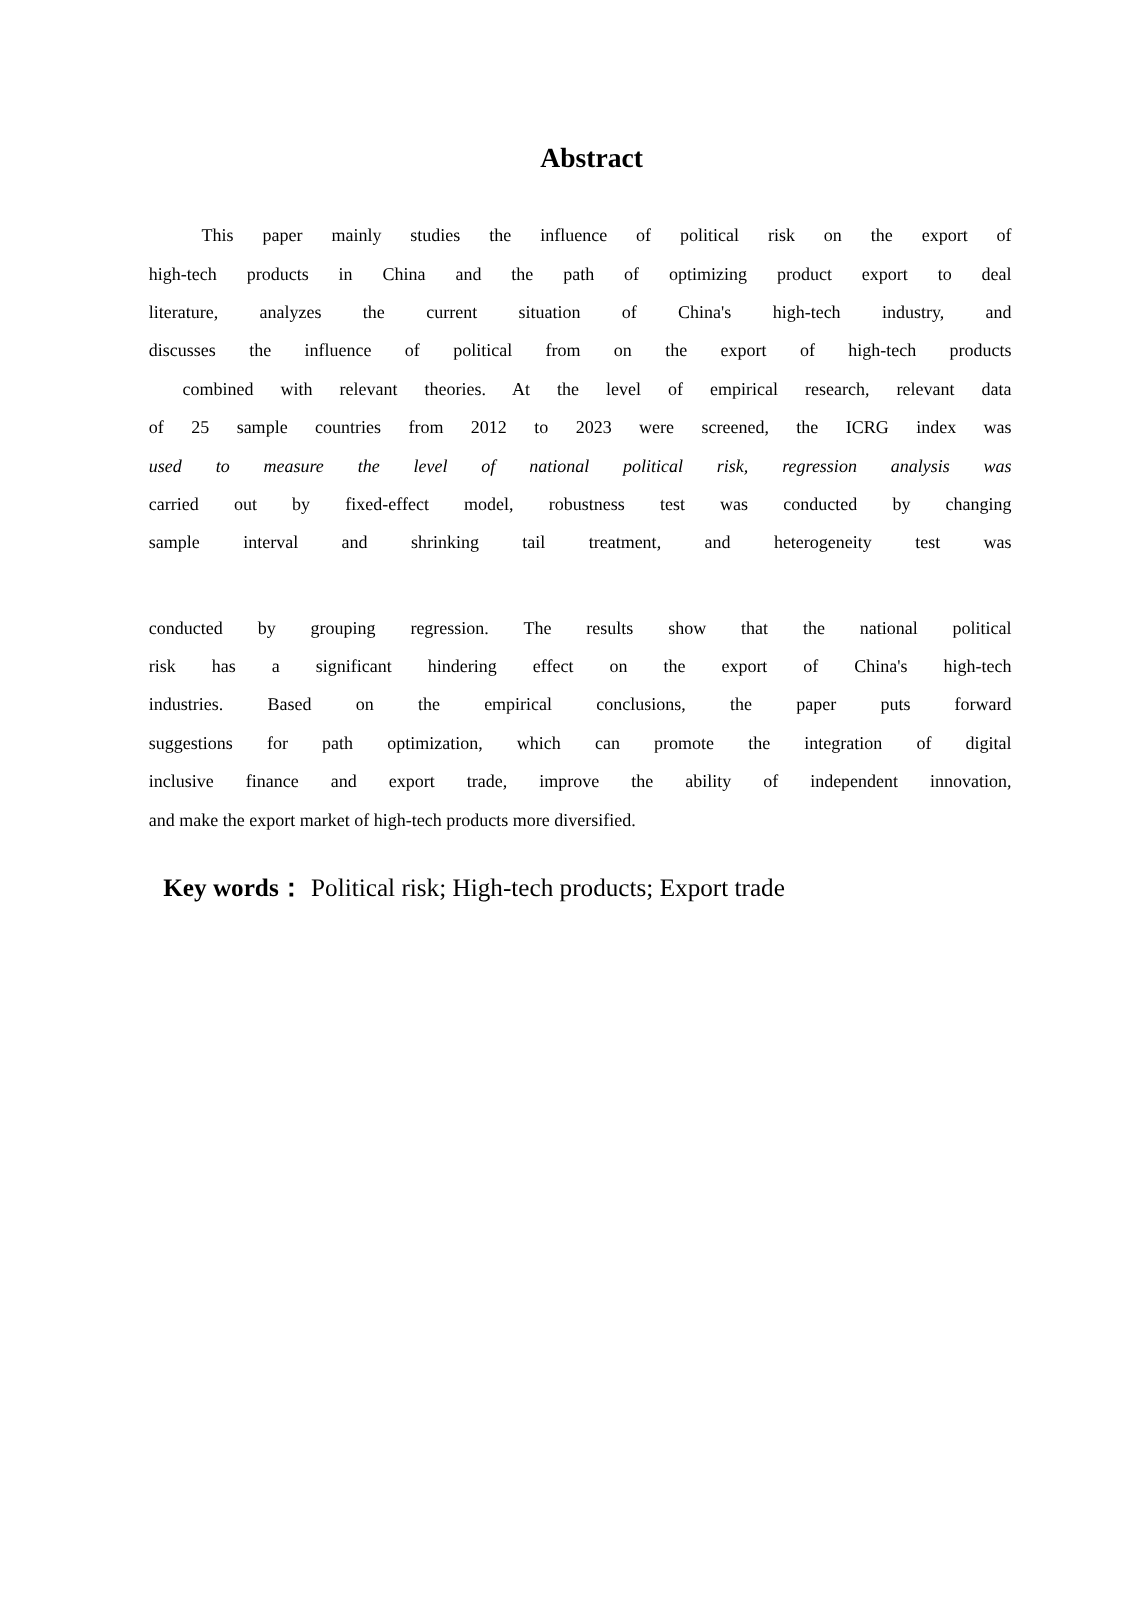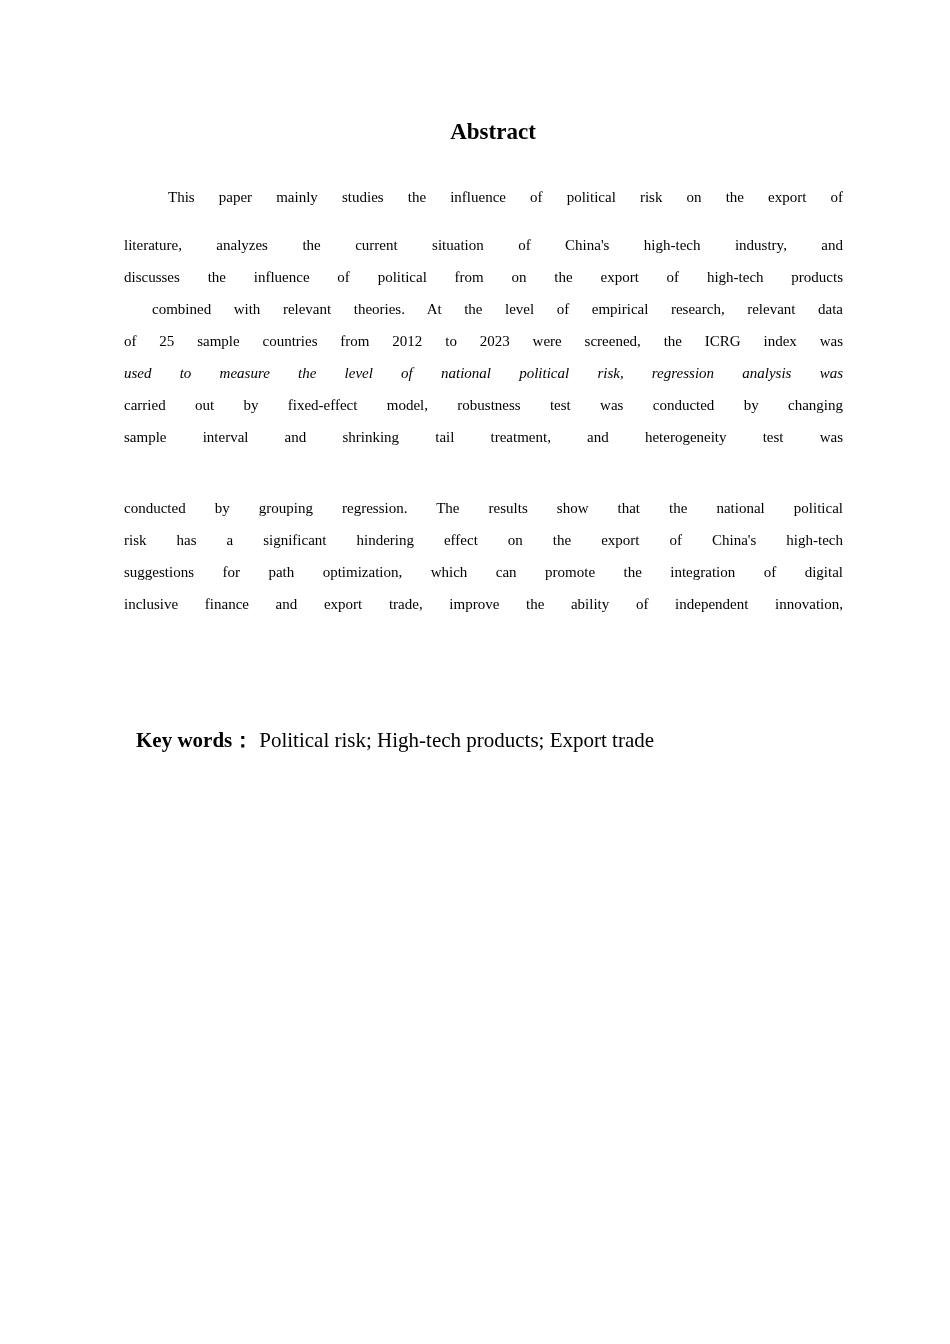--- a/index.html
+++ b/index.html
@@ -73,29 +73,32 @@
     }
   </style>
 </head>
 <body>
 
 <div class="page">
   <div class="title">Abstract</div>
 
   <div class="body-text">
     <div class="line first" style="white-space: normal;">This paper mainly studies the influence of political risk on the export of</div>
-    <div class="line" style="white-space: normal; margin-top: 16px;">literature, analyzes the current situation of China's high-tech industry, and</div>
+    <div class="line" style="white-space: normal;">high-tech products in China and the path of optimizing product export to deal</div>
+    <div class="line" style="white-space: normal;">literature, analyzes the current situation of China's high-tech industry, and</div>
     <div class="line" style="white-space: normal;">discusses the influence of political from on the export of high-tech products</div>
     <div class="line" style="white-space: normal; margin-left: 28px;">combined with relevant theories. At the level of empirical research, relevant data</div>
     <div class="line" style="white-space: normal;">of 25 sample countries from 2012 to 2023 were screened, the ICRG index was</div>
     <div class="line" style="white-space: normal; font-style: italic;">used to measure the level of national political risk, regression analysis was</div>
     <div class="line" style="white-space: normal;">carried out by fixed-effect model, robustness test was conducted by changing</div>
     <div class="line" style="white-space: normal;">sample interval and shrinking tail treatment, and heterogeneity test was</div>
     <div class="line" style="white-space: normal; margin-top: 39px;">conducted by grouping regression. The results show that the national political</div>
     <div class="line" style="white-space: normal;">risk has a significant hindering effect on the export of China's high-tech</div>
+    <div class="line" style="white-space: normal;">industries. Based on the empirical conclusions, the paper puts forward</div>
     <div class="line" style="white-space: normal;">suggestions for path optimization, which can promote the integration of digital</div>
     <div class="line" style="white-space: normal;">inclusive finance and export trade, improve the ability of independent innovation,</div>
+    <div class="line last" style="white-space: normal;">and make the export market of high-tech products more diversified.</div>
   </div>
 
   <div class="keywords">
     <span class="kw-label">Key words</span><span class="kw-sep">：</span><span class="kw-value">Political risk; High-tech products; Export trade</span>
   </div>
 </div>
 
 </body></html>

